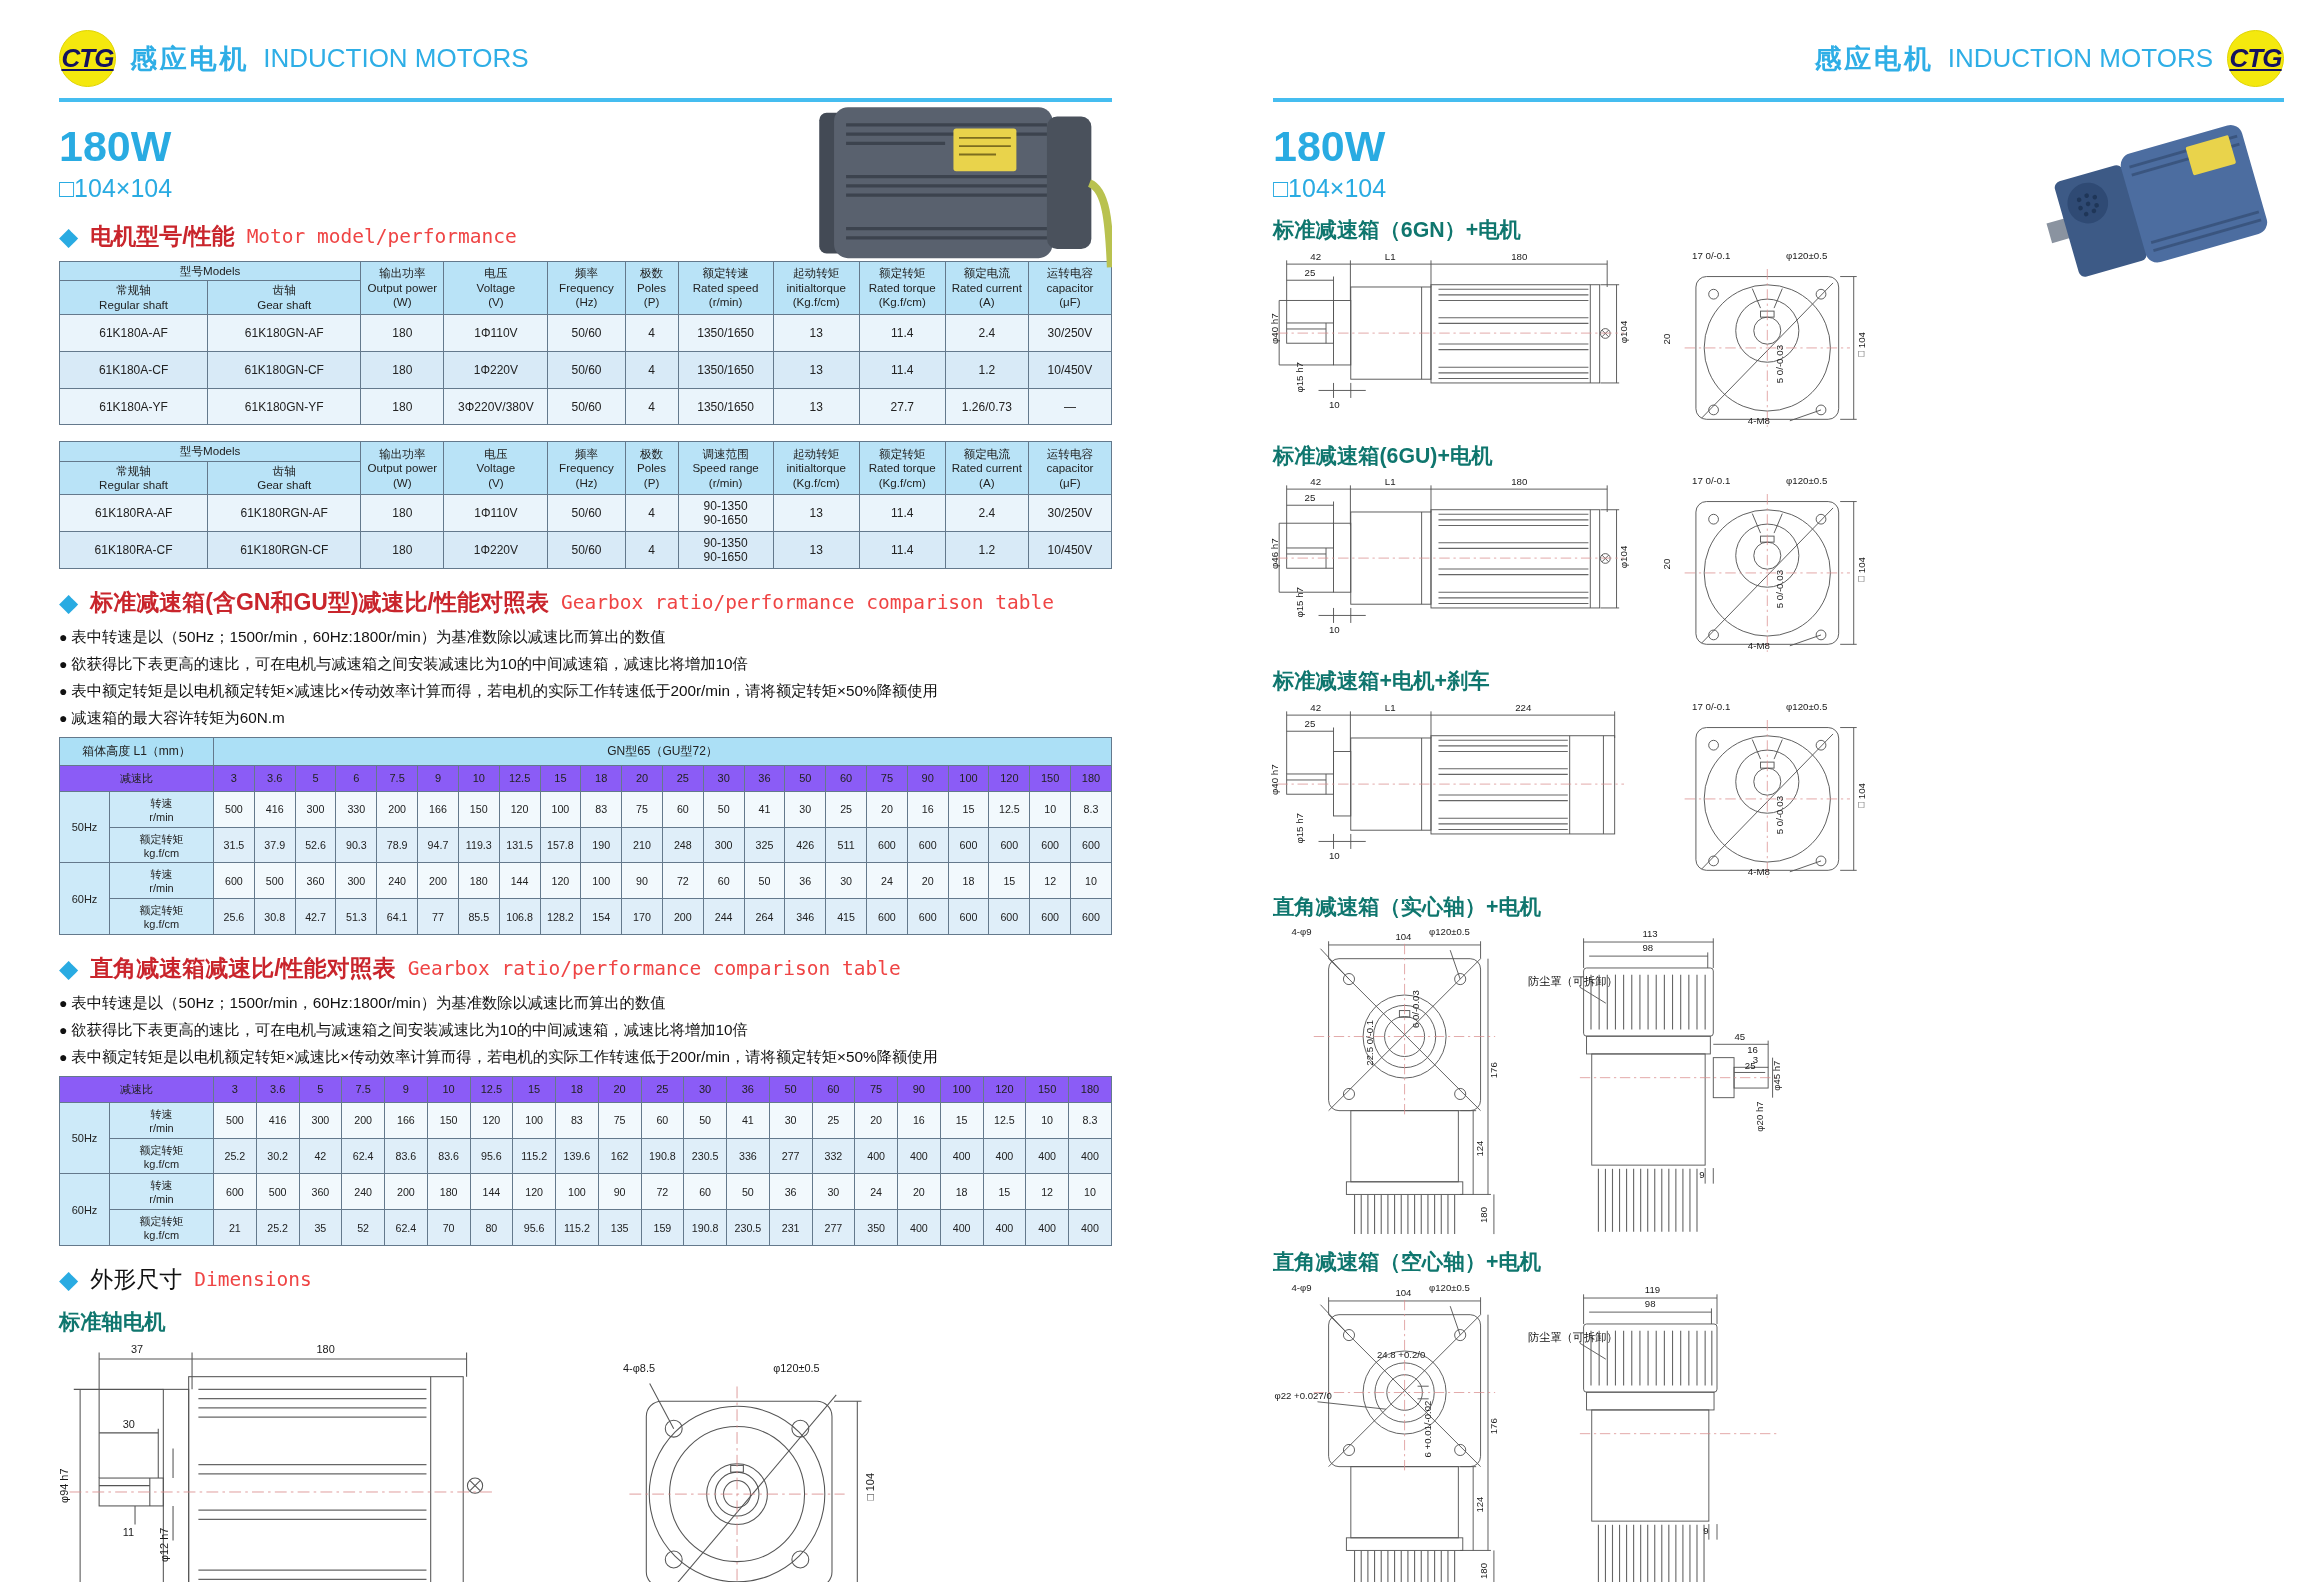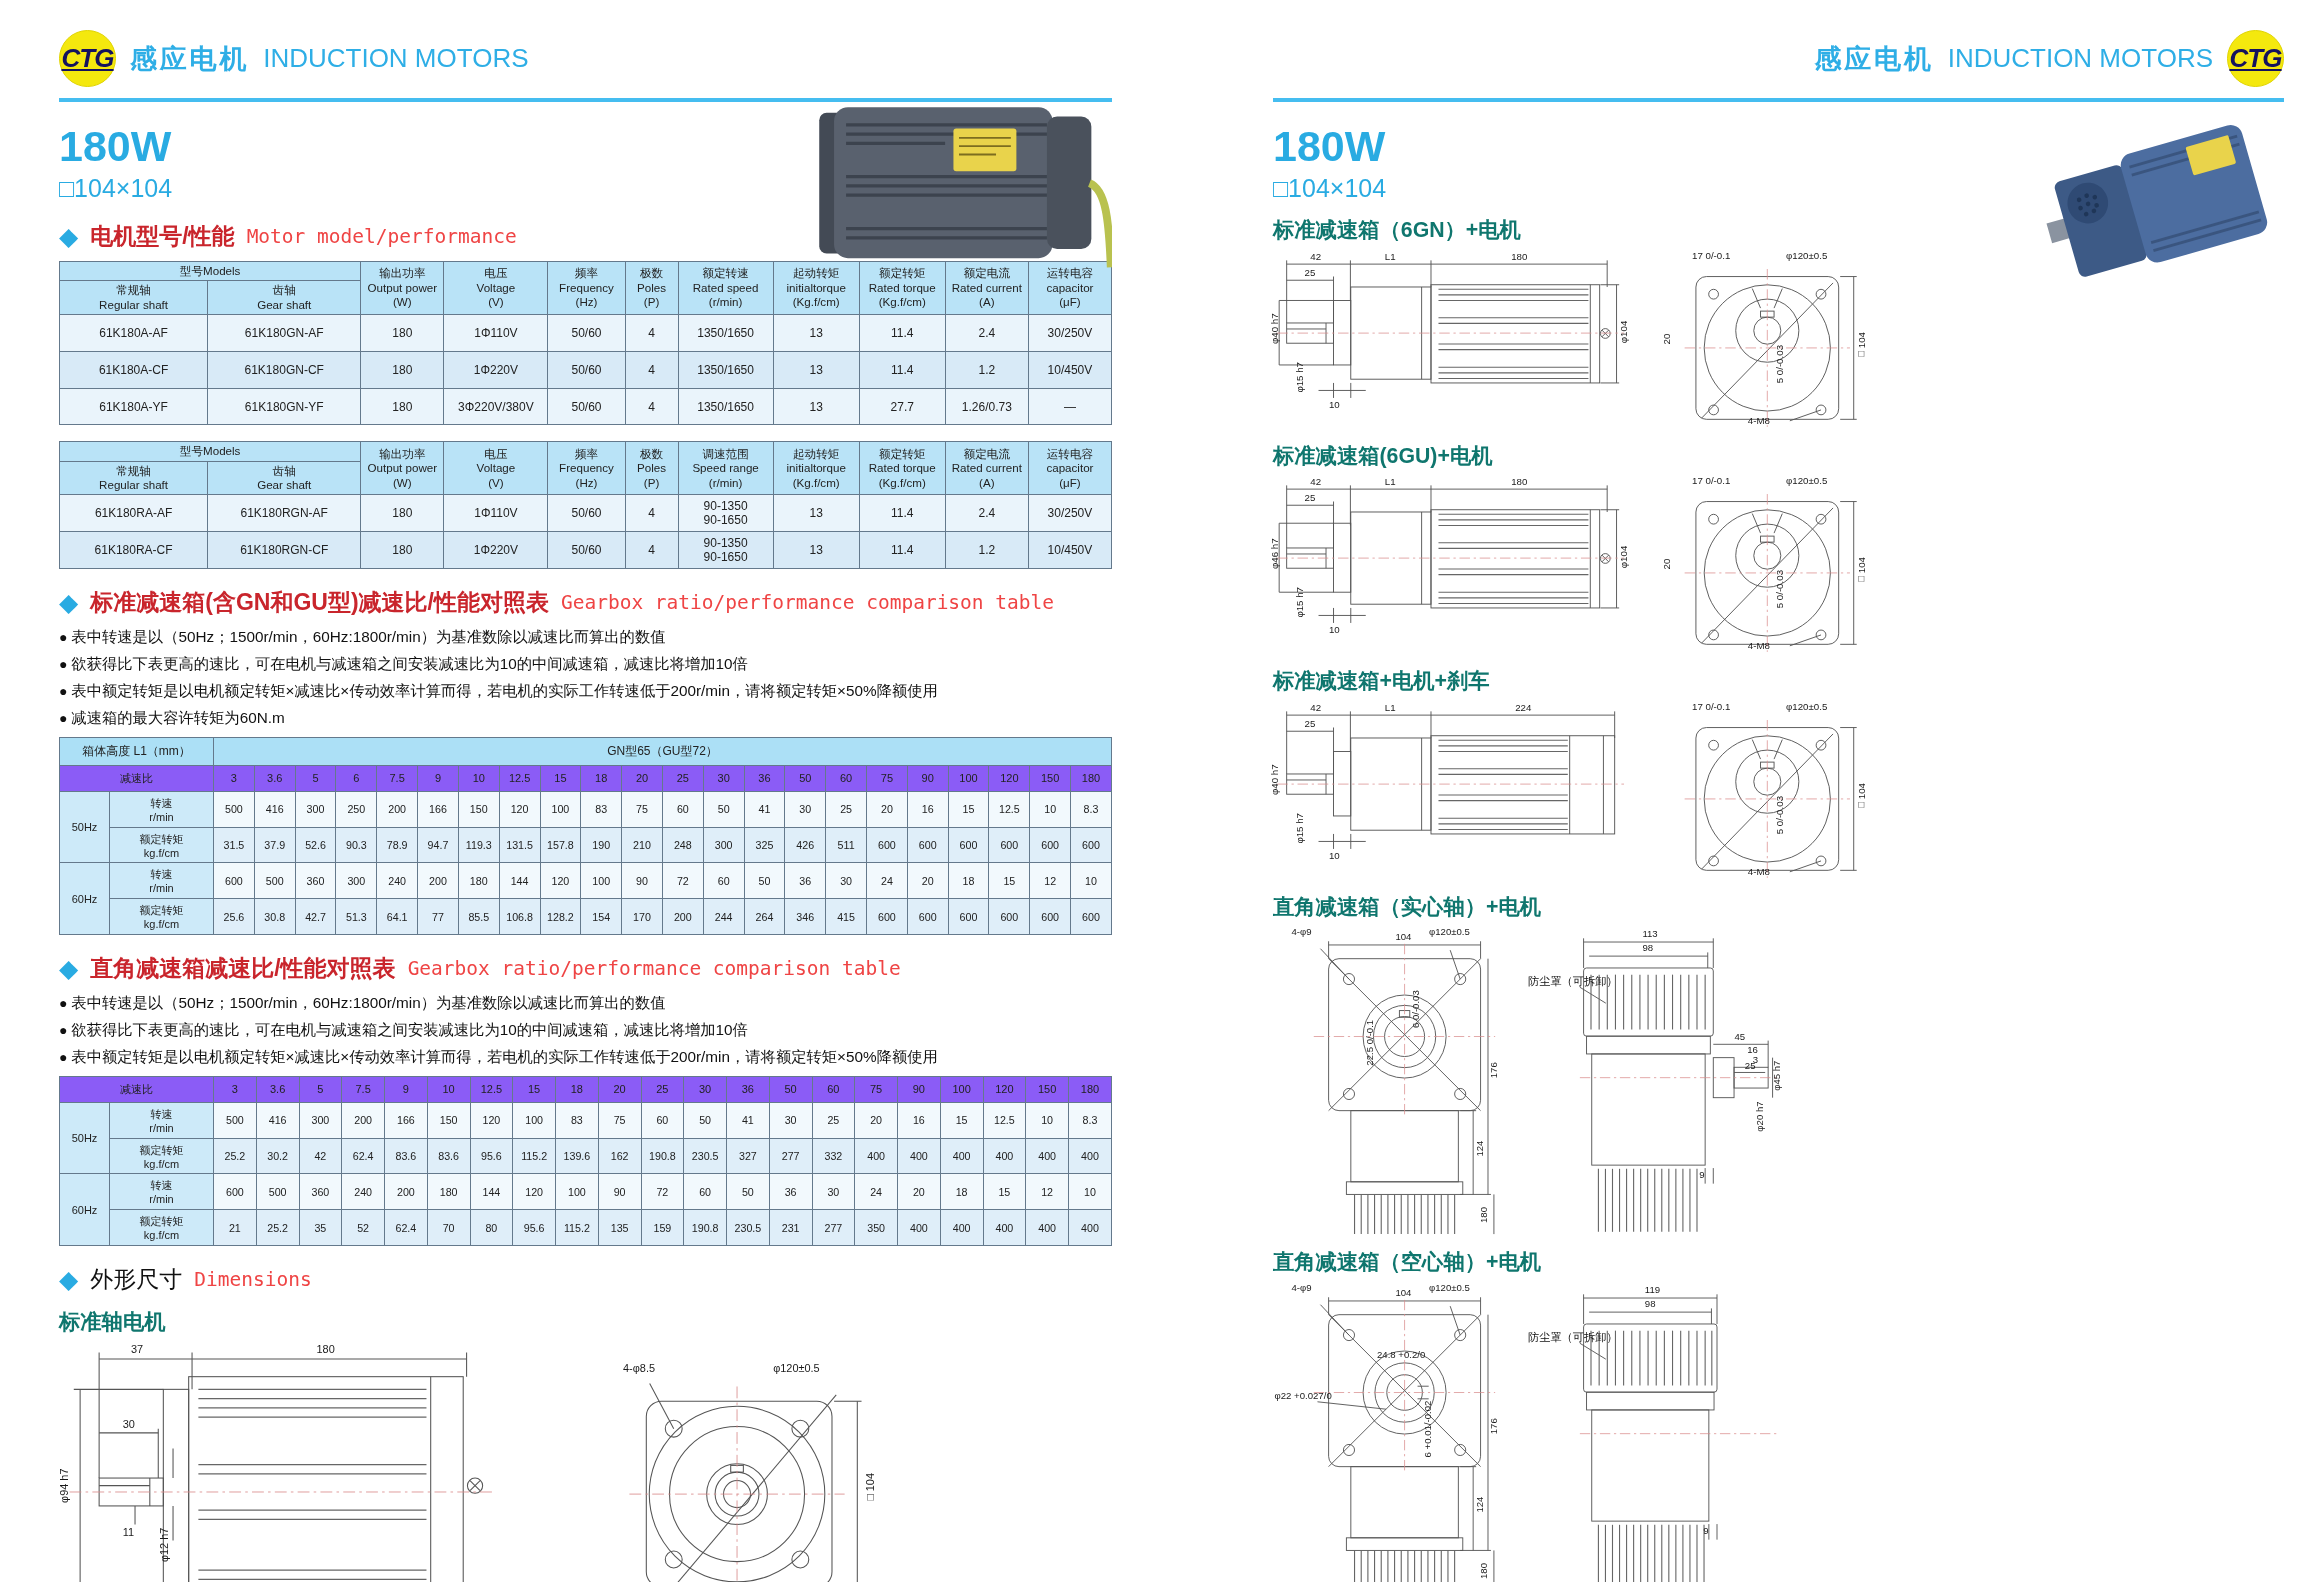--- a/index.html
+++ b/index.html
@@ -359,21 +359,21 @@
             <th class="rhead">150</th>
             <th class="rhead">180</th>
       </tr>
       <tr>
         <th class="lab" rowspan="2">50Hz</th>
         <th class="lab">转速
 r/min</th>
         <td class="s">500</td>
             <td class="s">416</td>
             <td class="s">300</td>
-            <td class="s">250</td>
+            <td class="s">330</td>
             <td class="s">200</td>
             <td class="s">166</td>
             <td class="s">150</td>
             <td class="s">120</td>
             <td class="s">100</td>
             <td class="s">83</td>
             <td class="s">75</td>
             <td class="s">60</td>
             <td class="s">50</td>
             <td class="s">41</td>
@@ -564,21 +564,21 @@
             <td class="q">42</td>
             <td class="q">62.4</td>
             <td class="q">83.6</td>
             <td class="q">83.6</td>
             <td class="q">95.6</td>
             <td class="q">115.2</td>
             <td class="q">139.6</td>
             <td class="q">162</td>
             <td class="q">190.8</td>
             <td class="q">230.5</td>
-            <td class="q">327</td>
+            <td class="q">336</td>
             <td class="q">277</td>
             <td class="q">332</td>
             <td class="q">400</td>
             <td class="q">400</td>
             <td class="q">400</td>
             <td class="q">400</td>
             <td class="q">400</td>
             <td class="q">400</td>
       </tr>
       <tr>

